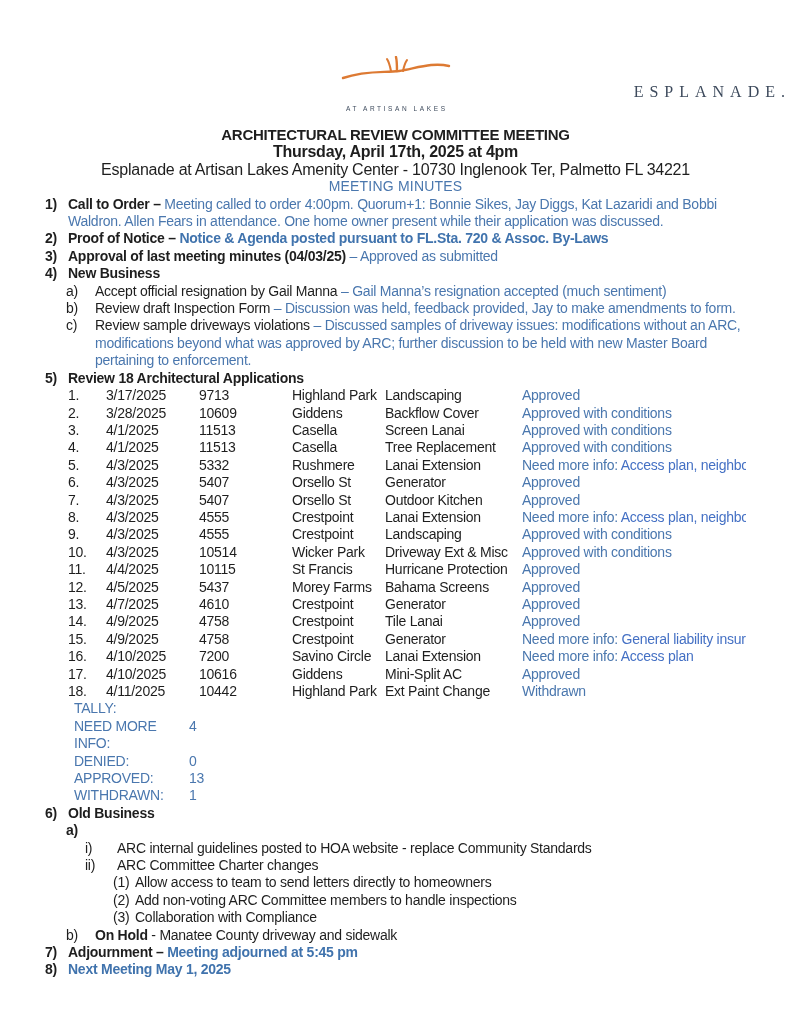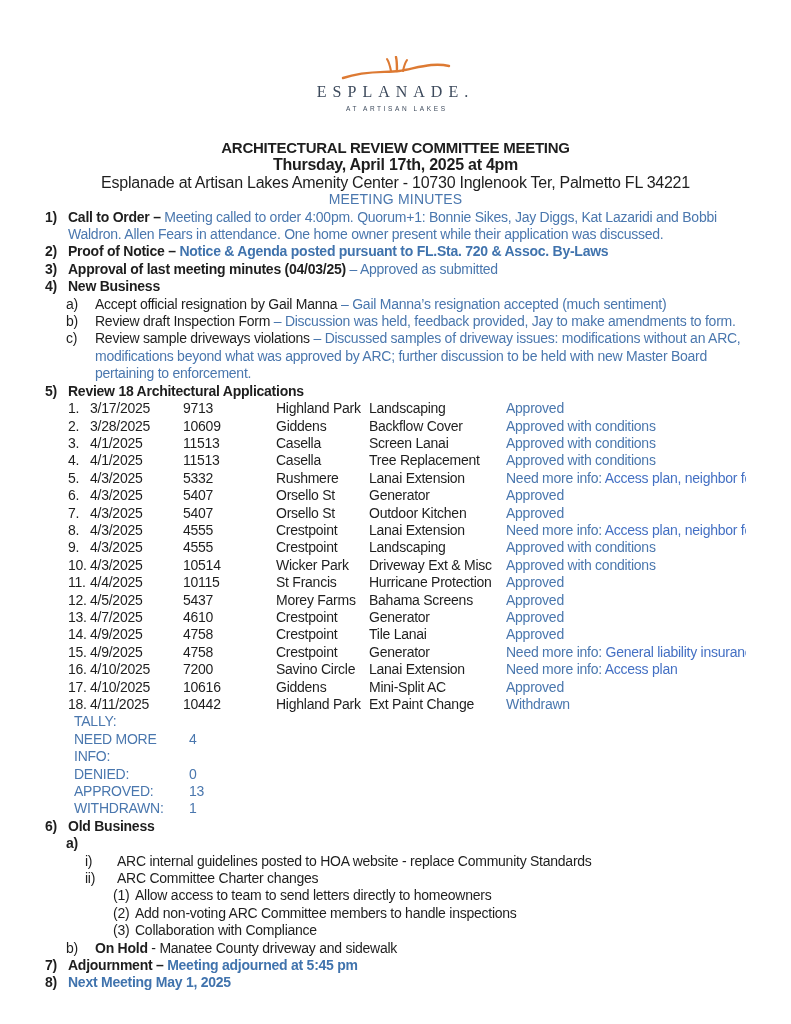--- a/index.html
+++ b/index.html
@@ -23,49 +23,49 @@
     color:var(--black);
     overflow:hidden;
   }
   .content{padding:0 45px;}
   
   .logo{margin-top:56px;text-align:center;}
   .logo svg{display:block;margin:0 auto;}
   .brand{
     font-family:"Liberation Serif","DejaVu Serif",serif;
     font-size:16px;letter-spacing:6px;
-    color:var(--navy);line-height:20px;font-weight:400;
+    color:var(--navy);line-height:20px;font-weight:400;text-align:right;
   }
   .tagline{
     font-size:6.5px;letter-spacing:2.6px;padding-left:2.6px;
     color:var(--navy);line-height:10px;margin-top:2px;
   }
   
-  .header{margin-top:25px;text-align:center;}
+  .header{margin-top:12px;text-align:center;}
   .header .t1{font-size:15px;font-weight:bold;line-height:var(--lh);}
   .header .t2{font-size:16px;font-weight:bold;line-height:var(--lh);}
   .header .t3{font-size:16px;line-height:var(--lh);}
   .header .t4{font-size:14px;color:var(--blue);line-height:var(--lh);letter-spacing:0.2px;}
   
   .li{position:relative;line-height:var(--lh);min-height:var(--lh);}
   .li .num{position:absolute;top:0;}
   .l1{padding-left:23px;} .l1>.num{left:0;width:23px;}
   .l2{padding-left:50px;} .l2>.num{left:21px;width:29px;}
   .l3{padding-left:72px;} .l3>.num{left:40px;width:32px;}
   .l4{padding-left:90px;} .l4>.num{left:68px;width:22px;}
   .b{font-weight:bold;}
   .blue{color:var(--blue);}
   .bblue{color:var(--bblue);font-weight:bold;}
   .link{color:var(--link);}
   
   .apps{margin-left:23px;}
   .app-row{display:flex;line-height:var(--lh);}
   .cell{flex:none;white-space:nowrap;overflow:hidden;}
   .c-num{width:22px;}
-  .c-date{width:93px;}
+  .c-date{width:93px;margin-left:16px;}
   .c-id{width:49px;}
   .c-street{width:93px;margin-left:44px;}
   .c-type{width:137px;}
   .c-status{flex:1 1 auto;}
   
   .tally{margin-left:29px;color:var(--blue);}
   .tally-row{display:flex;line-height:var(--lh);}
   .t-label{width:115px;flex:none;}
   .t-value{flex:none;}
 </style>

